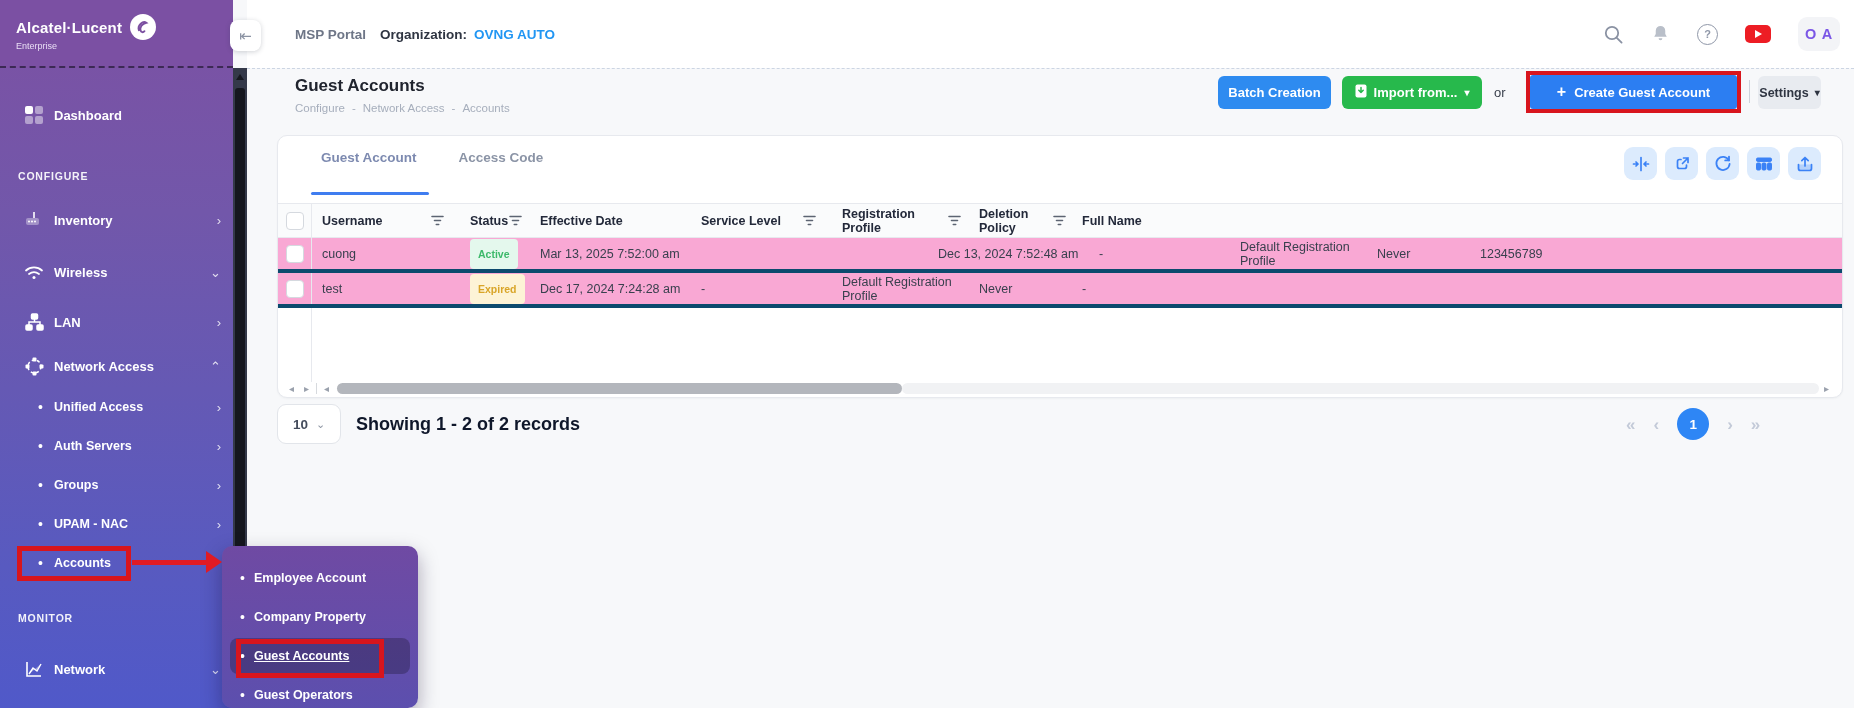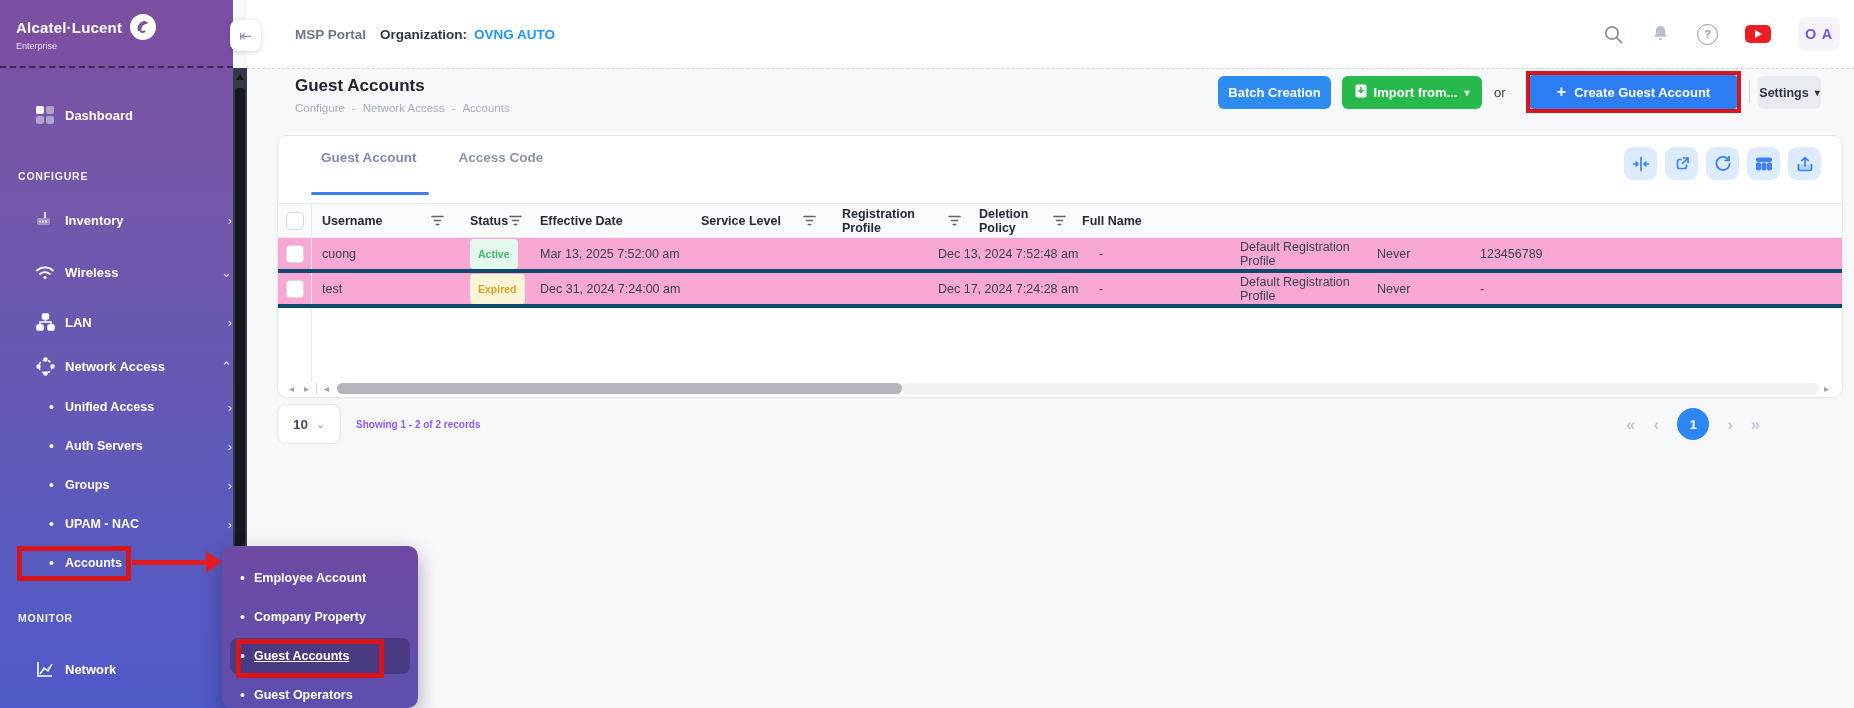--- a/index.html
+++ b/index.html
@@ -8,21 +8,21 @@
 
   
   #sidebar{position:absolute;left:0;top:0;width:233px;height:708px;z-index:5;
     background:linear-gradient(180deg,#7c51a3 0%,#7257aa 30%,#6559b4 55%,#585ac0 80%,#5059c9 100%)}
   #logo-block{position:absolute;left:0;top:0;width:233px;height:68px;background:#7b50a3;
     border-bottom:2px dashed rgba(10,10,20,.55);box-sizing:border-box;padding:14px 0 0 16px}
   .brand-row{display:flex;align-items:center;gap:8px}
   .brand-txt{color:#fff;font-weight:700;font-size:15px;letter-spacing:.2px}
   .brand-sub{color:#e9def5;font-size:9px;margin-top:1px}
   .ale-circle{width:26px;height:26px;border-radius:50%;background:#fff;display:flex;align-items:center;justify-content:center}
-  .sitem{position:absolute;left:15px;width:233px;height:32px;display:flex;align-items:center;
+  .sitem{position:absolute;left:4px;width:233px;height:32px;display:flex;align-items:center;
          padding:0 16px 0 18px;box-sizing:border-box;color:#fff;cursor:pointer}
   .sitem .lbl{font-weight:700;font-size:13px}
   .sub .lbl{font-weight:600;font-size:12.5px}
   .sicon{width:24px;margin-right:8px;display:flex;justify-content:center}
   .chev{margin-left:auto;color:rgba(255,255,255,.8);font-size:13px;line-height:1}
   .seclabel{position:absolute;left:18px;color:rgba(255,255,255,.92);font-size:10.5px;
             font-weight:700;letter-spacing:.8px}
   .bullet{color:#fff;font-size:14px;width:16px;margin-left:16px}
   .dash-grid{display:grid;grid-template-columns:8px 8px;grid-gap:2px}
   .dash-grid span{width:8px;height:8px;border-radius:2px;background:rgba(255,255,255,.45)}
@@ -105,21 +105,21 @@
   .sc-div{width:1px;height:11px;background:#d7dade;margin:0 2px}
   #sc-thumb{width:565px;height:11px;background:#b3b6bc;border-radius:6px;margin-left:3px;cursor:grab}
   #sc-track{flex:1;height:11px;background:#f1f2f4;border-radius:6px}
 
   
   #pagesize{position:absolute;left:277px;top:404px;width:64px;height:40px;background:#fff;border:1px solid #e2e5ea;
     border-radius:9px;box-sizing:border-box;display:flex;align-items:center;justify-content:center;gap:8px;cursor:pointer}
   #pagesize .val{font-size:13.5px;color:#444c5c;font-weight:600}
   #pagesize .caret{color:#8d95a3;font-size:11px}
   #records{position:absolute;left:356px;top:404px;height:40px;display:flex;align-items:center;
-    font-size:10px;font-weight:600;color:#8b5cf6}
+    font-size:18px;font-weight:600;color:#0f172a}
   #pager{position:absolute;left:1626px;top:404px;height:40px;display:flex;align-items:center;gap:18px}
   .pg-nav{color:#c3cad8;font-size:17px;font-weight:700;cursor:pointer;line-height:1}
   #pg-current{width:32px;height:32px;border-radius:50%;background:#2e86f5;color:#fff;font-weight:700;font-size:13.5px;
     display:flex;align-items:center;justify-content:center;cursor:pointer}
 
   
   #flyout{position:absolute;left:222px;top:546px;width:196px;height:162px;z-index:40;
     background:linear-gradient(180deg,#6f4aa3 0%,#5c4fae 100%);border-radius:10px;
     box-shadow:0 8px 20px rgba(20,10,50,.35)}
   .fitem{position:absolute;left:0;width:196px;height:36px;display:flex;align-items:center;color:#fff;cursor:pointer}
@@ -448,21 +448,20 @@
     <div class="dc c7">Never</div>
     <div class="dc c8">123456789</div>
   </div>
 
   <div class="trow drow" id="row1">
     <div class="c0">
         <span class="cbx"></span>
       </div>
     <div class="dc c1">test</div>
     <div class="dc c2"><span class="badge expired">Expired</span></div>
-    <div class="dc c3">Dec 31, 2024 7:24:00 am</div>
     <div class="dc c4">Dec 17, 2024 7:24:28 am</div>
     <div class="dc c5">-</div>
     <div class="dc c6">Default Registration Profile</div>
     <div class="dc c7">Never</div>
     <div class="dc c8">-</div>
   </div>
 
   <div id="tbl-filler"></div>
 
   <div id="hscroll">

